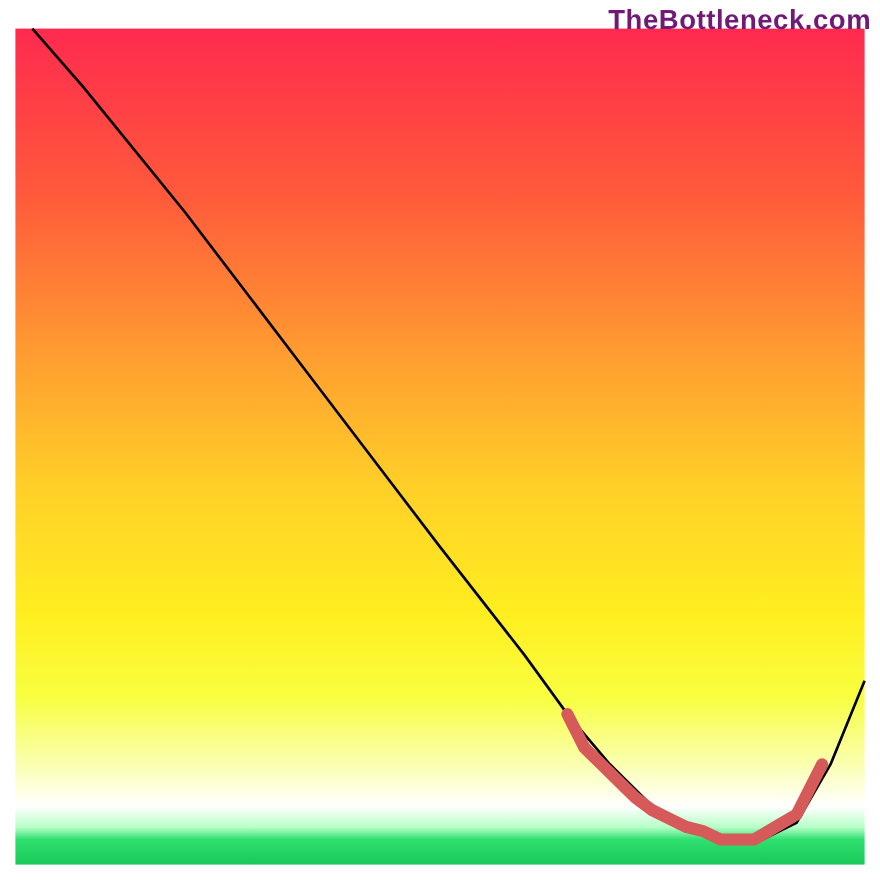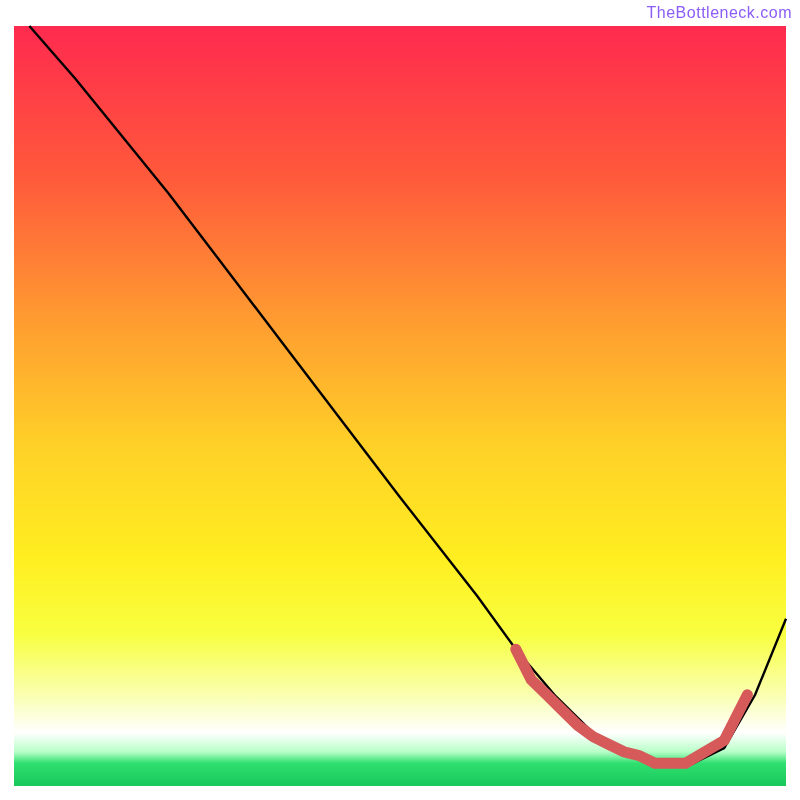--- a/index.html
+++ b/index.html
@@ -13,23 +13,23 @@
   }
   .wrap {
     position: relative;
     width: 800px;
     height: 800px;
   }
   .watermark {
     position: absolute;
     top: 4px;
     right: 8px;
-    font-size: 16px;
-    font-weight: 400;
-    color: #8b5cf6;
+    font-size: 25px;
+    font-weight: 700;
+    color: #701a75;
     letter-spacing: 0.5px;
     z-index: 10;
     user-select: none;
   }
   svg.chart {
     position: absolute;
     left: 0;
     top: 0;
     width: 800px;
     height: 800px;

